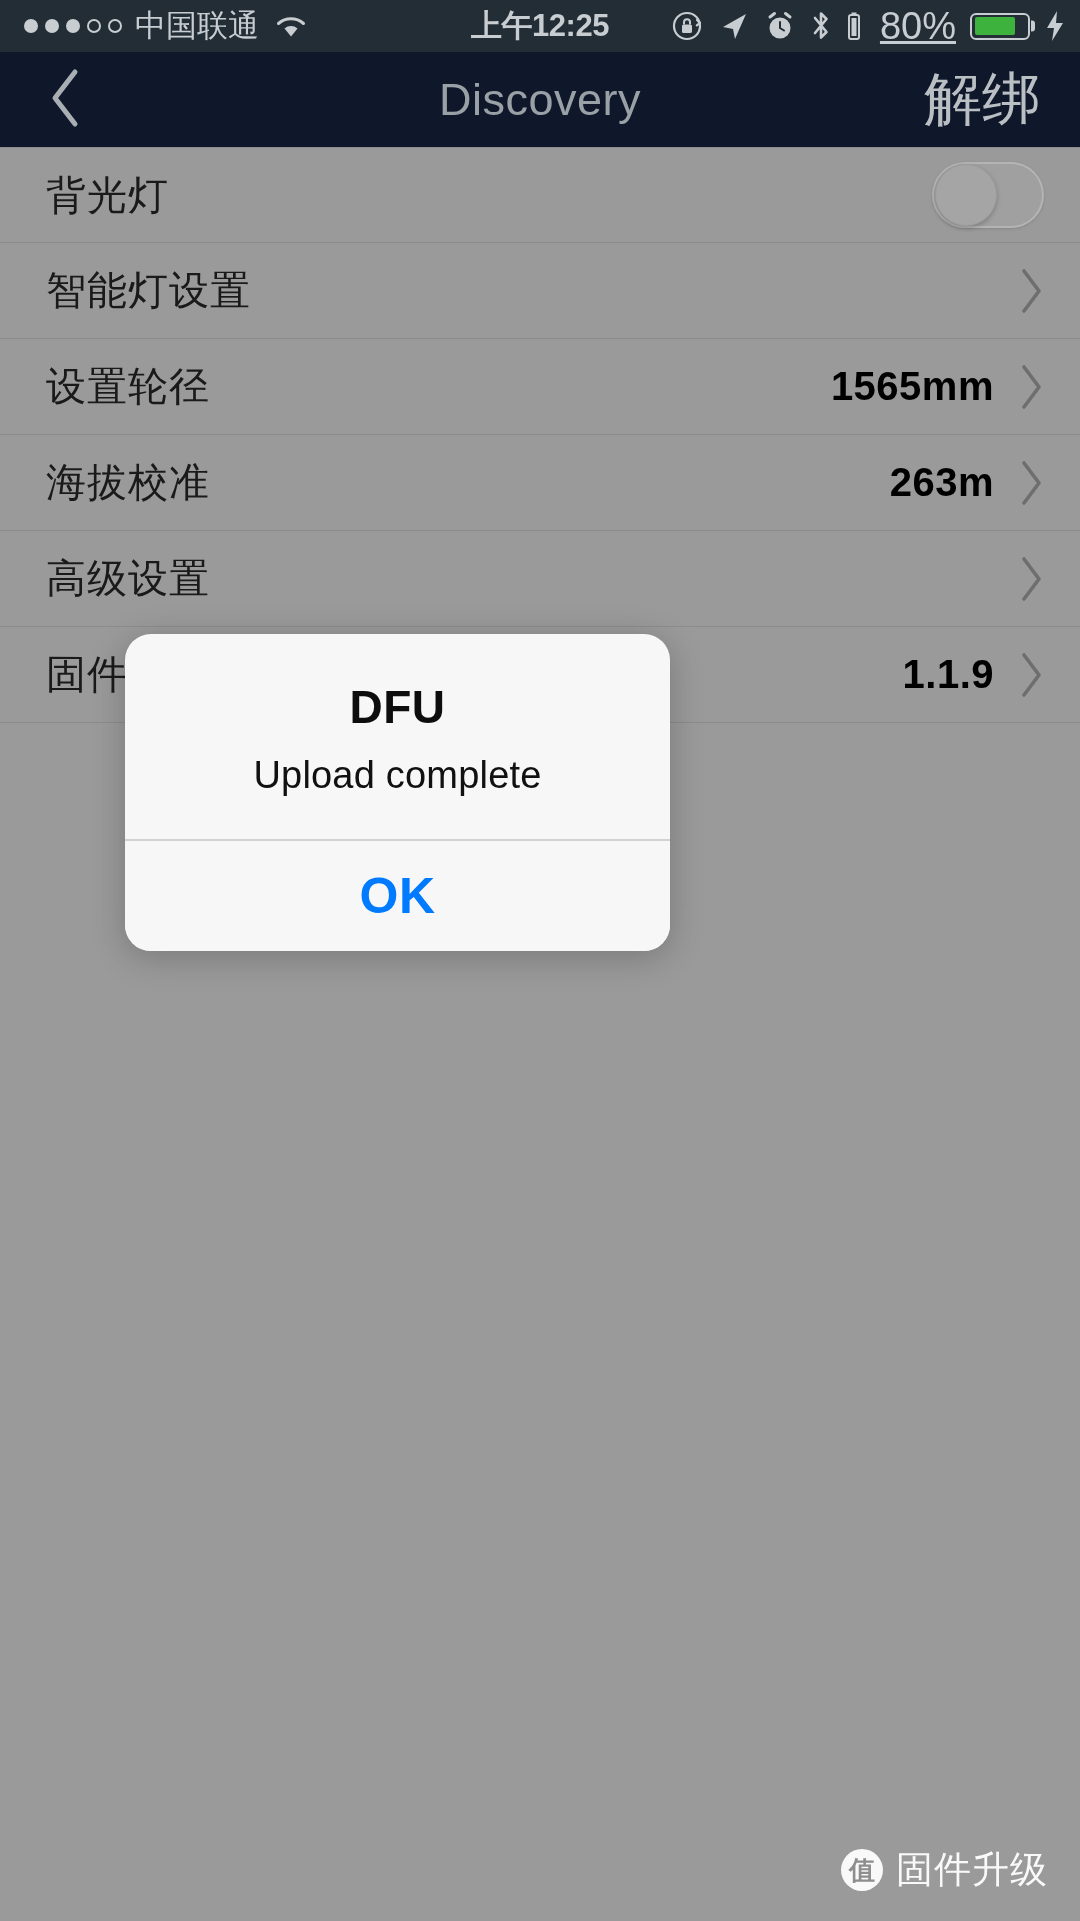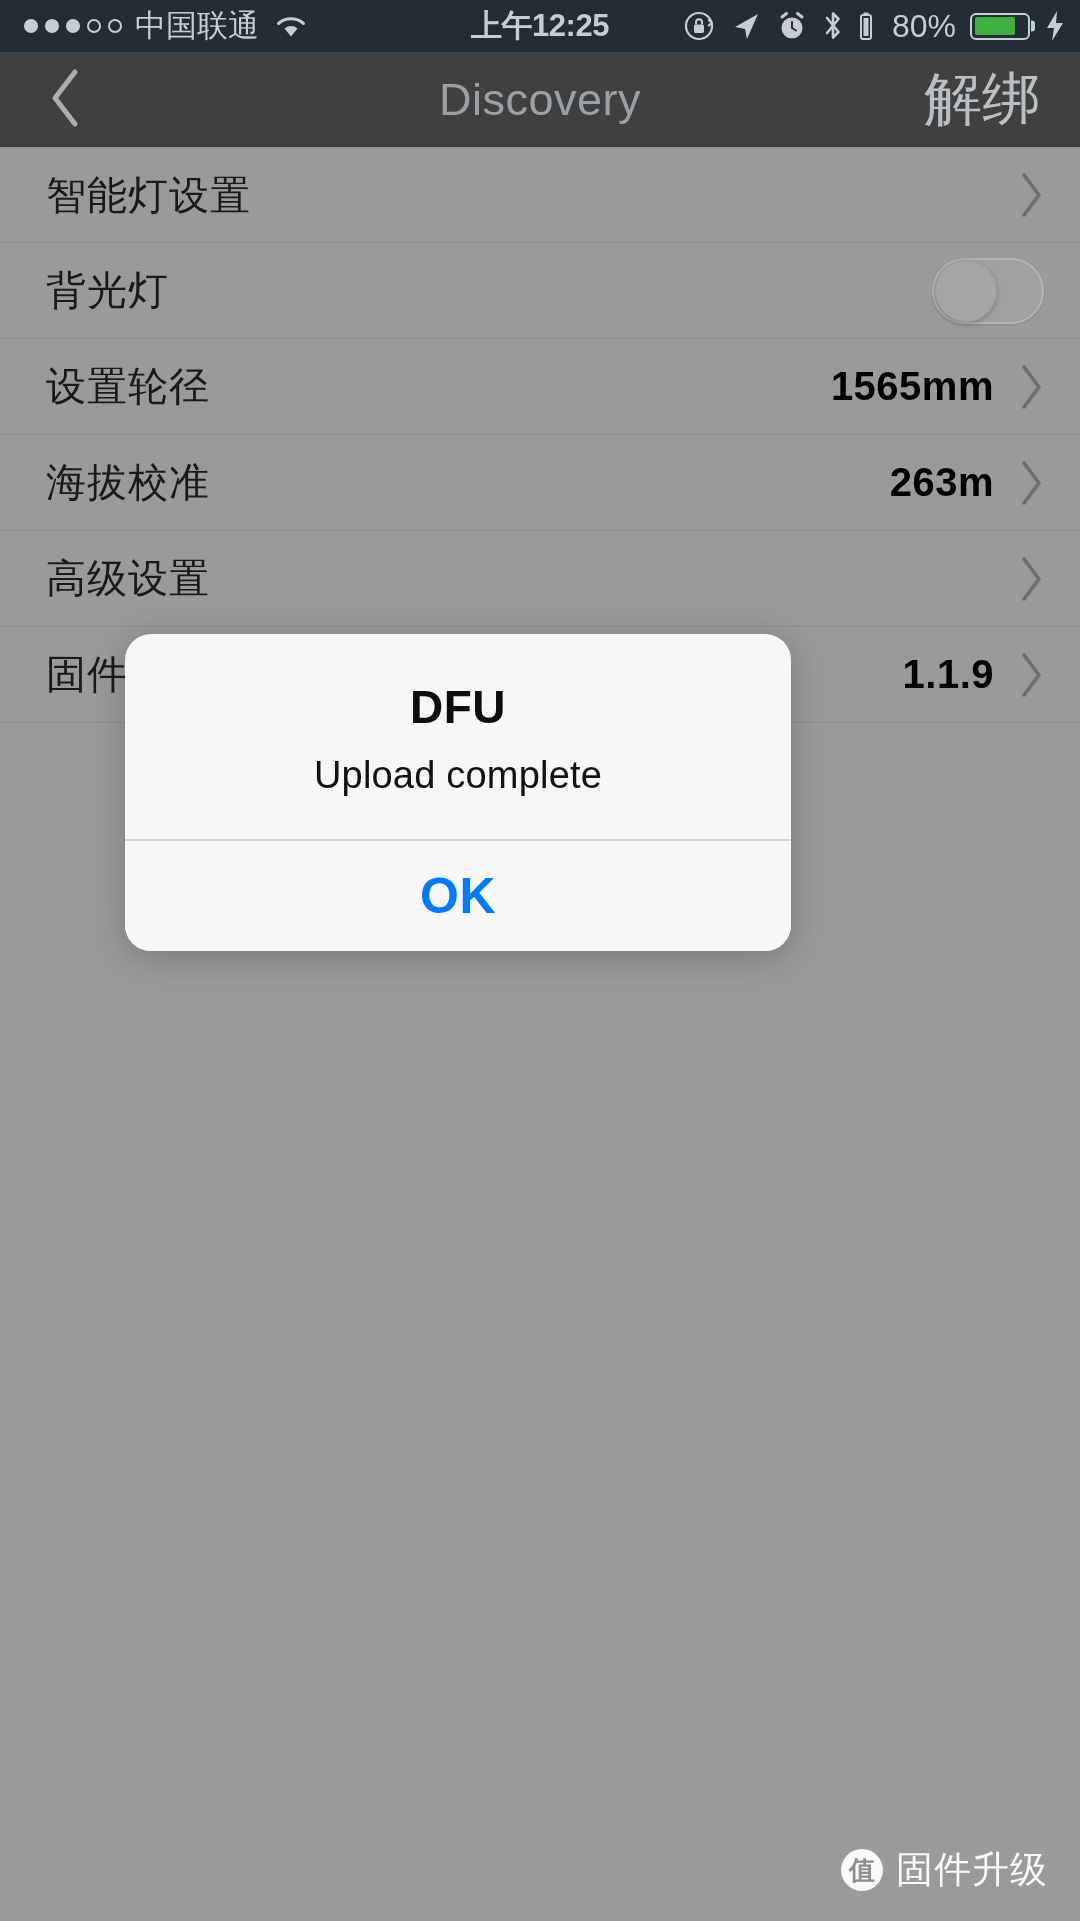--- a/index.html
+++ b/index.html
@@ -46,22 +46,22 @@
     font-size:31px; font-weight:700;
     color:#c7cdd1;
     letter-spacing:-0.5px;
   }
   .sb-right {
     position:absolute; right:14px; top:0; height:52px;
     display:flex; align-items:center; gap:14px;
   }
   .sb-right .ic { display:flex; align-items:center; }
   .batt-pct {
-    font-size:32px; font-weight:400; color:#c7cdd1;
-    letter-spacing:0px; margin-left:4px;
+    font-size:38px; font-weight:400; color:#c7cdd1;
+    letter-spacing:0px; margin-left:4px;text-decoration:underline;
   }
   .battery {
     position:relative;
     width:60px; height:27px;
     border:2.5px solid #c7cdd1;
     border-radius:6px;
     display:flex; align-items:center;
     padding:2.5px;
   }
   .battery::after {
@@ -72,21 +72,21 @@
   }
   .battery .fill {
     height:100%; width:80%;
     background:#3db33d; border-radius:2px;
   }
 
   
   .navbar {
     position:absolute; top:52px; left:0;
     width:1080px; height:95px;
-    background:#404040;
+    background:#0f172a;
     display:flex; align-items:center;
   }
   .nav-back {
     position:absolute; left:30px; top:50%;
     transform:translateY(-50%);
     width:70px; height:70px;
     display:flex; align-items:center; justify-content:center;
   }
   .nav-title {
     position:absolute; left:0; right:0; text-align:center;
@@ -147,21 +147,21 @@
     width:62px; height:62px; border-radius:50%;
     background:#a5a5a5;
     border:1.5px solid rgba(150,150,150,0.6);
     box-shadow:0 2px 5px rgba(0,0,0,0.22);
   }
 
   
   .alert {
     position:absolute;
     left:125px; top:634px;
-    width:666px;
+    width:545px;
     border-radius:26px;
     background:#f7f7f7;
     overflow:hidden;
     box-shadow:0 6px 34px rgba(0,0,0,0.22);
   }
   .alert-body {
     padding:46px 38px 42px 38px;
     text-align:center;
   }
   .alert-title {
@@ -282,35 +282,35 @@
         </svg>
       </span>
     </div>
     <div class="nav-title">Discovery</div>
     <div class="nav-action">解绑</div>
   </div>
 
   <div class="list">
 
     <div class="row">
-      <span class="row-label">智能灯设置</span>
-      <span class="row-right">
-        <span class="chev">
-          <svg width="26" height="48" viewBox="0 0 26 48">
-            <path d="M6 4 L21 24 L6 44" stroke="#6e6e6e" stroke-width="3.6" fill="none" stroke-linecap="round" stroke-linejoin="round"></path>
-          </svg>
-        </span>
-      </span>
-    </div>
-
-    <div class="row">
       <span class="row-label">背光灯</span>
       <span class="row-right">
         <span class="switch">
           <span class="knob"></span>
+        </span>
+      </span>
+    </div>
+
+    <div class="row">
+      <span class="row-label">智能灯设置</span>
+      <span class="row-right">
+        <span class="chev">
+          <svg width="26" height="48" viewBox="0 0 26 48">
+            <path d="M6 4 L21 24 L6 44" stroke="#6e6e6e" stroke-width="3.6" fill="none" stroke-linecap="round" stroke-linejoin="round"></path>
+          </svg>
         </span>
       </span>
     </div>
 
     <div class="row">
       <span class="row-label">设置轮径</span>
       <span class="row-right">
         <span class="row-value">1565mm</span>
         <span class="chev">
           <svg width="26" height="48" viewBox="0 0 26 48">

